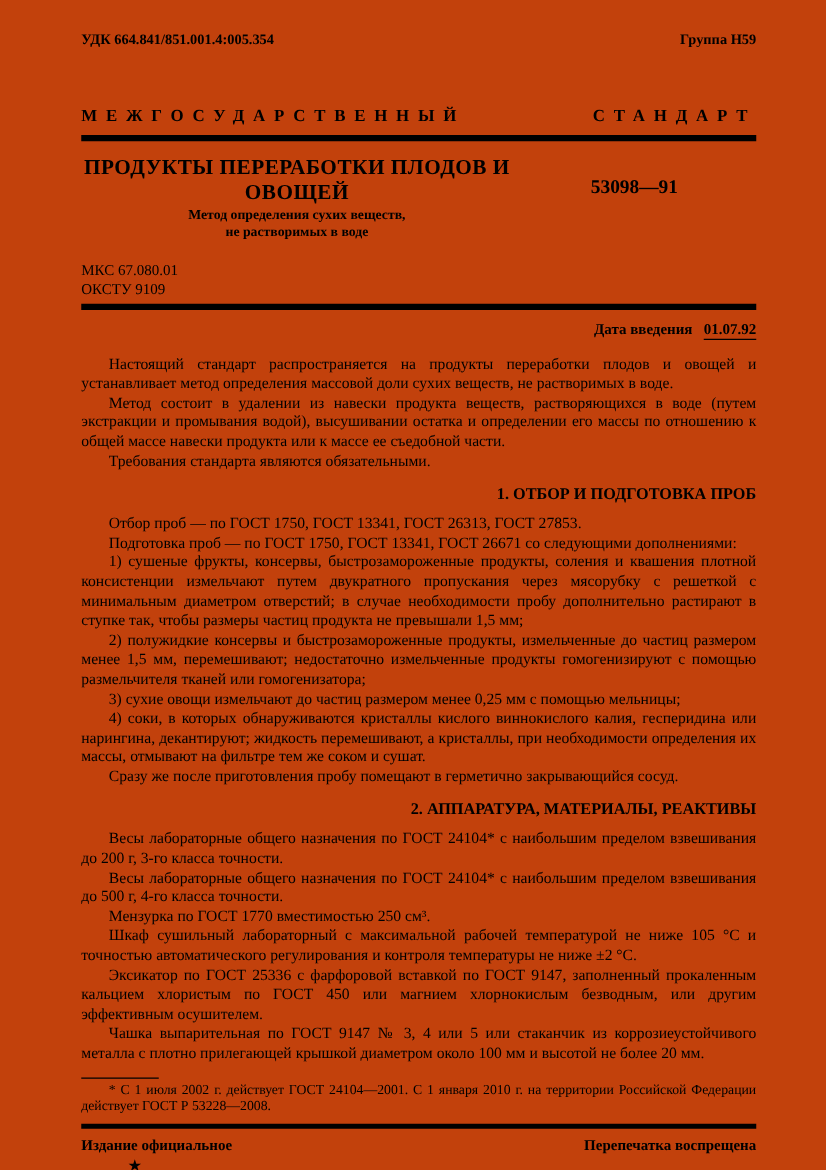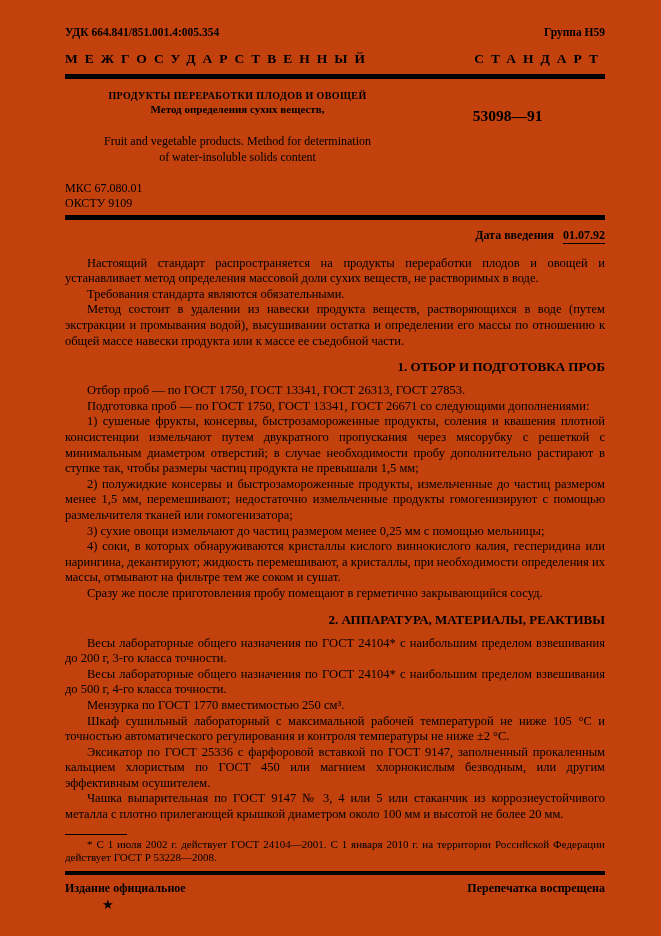--- a/index.html
+++ b/index.html
@@ -21,34 +21,34 @@
     font-weight: bold;
     font-size: 11.5px;
   }
   .masthead {
     display: flex;
     justify-content: space-between;
     margin-top: 13px;
     font-weight: bold;
     font-size: 13.5px;
   }
-  .masthead span { letter-spacing: 7px; white-space: nowrap; }
+  .masthead span { letter-spacing: 7px; white-space: nowrap; margin-top: 34px; }
   .thick-rule {
     height: 5px;
     background: #000;
     border: none;
     margin: 0;
   }
   .rule-1 { margin-top: 7px; }
   .rule-2 { margin-top: 4px; }
   .rule-3 { margin-top: 6px; height: 4px; }
   .title-block { display: flex; margin-top: 11px; }
   .title-left { width: 345px; text-align: center; }
   .title-right { flex: 1; text-align: center; }
-  .title-ru { font-weight: bold; font-size: 10px; letter-spacing: 0.4px; }
+  .title-ru { font-weight: bold; font-size: 17px; letter-spacing: 0.4px; }
   .subtitle { font-weight: bold; font-size: 11px; line-height: 1.3; margin-top: 1px; }
   .title-en { font-size: 12px; line-height: 1.35; margin-top: 17px; }
   .gost-block { font-weight: bold; font-size: 15.5px; line-height: 1.35; margin-top: 16px; }
   .codes { margin-top: 15px; font-size: 12px; line-height: 1.25; }
   .date-line { margin-top: 8px; text-align: right; font-weight: bold; font-size: 12px; }
   .date-value { border-bottom: 1.5px solid #000; padding-bottom: 1px; }
   .body-text { margin-top: 13px; }
   p.body-par {
     margin: 0;
     font-size: 12.5px;
@@ -95,24 +95,21 @@
     <span>СТАНДАРТ</span>
   </div>
 
   <div class="thick-rule rule-1"></div>
 
   <div class="title-block">
     <div class="title-left">
       <div class="title-ru">ПРОДУКТЫ ПЕРЕРАБОТКИ ПЛОДОВ И ОВОЩЕЙ</div>
       <div class="subtitle">
         <div>Метод определения сухих веществ,</div>
-      </div>
-      <div class="title-en">
-        <div>Fruit and vegetable products. Method for determination</div>
-        <div>of water-insoluble solids content</div>
+        <div>не растворимых в воде</div>
       </div>
     </div>
     <div class="title-right">
       <div class="gost-block">
         <div>53098—91</div>
       </div>
     </div>
   </div>
 
   <div class="codes">
@@ -123,22 +120,22 @@
   <div class="thick-rule rule-2"></div>
 
   <div class="date-line">
     <span>Дата введения</span>
     <span>&nbsp;</span>
     <span class="date-value">01.07.92</span>
   </div>
 
   <div class="body-text">
     <p class="body-par">Настоящий стандарт распространяется на продукты переработки плодов и овощей и устанавливает метод определения массовой доли сухих веществ, не растворимых в воде.</p>
+    <p class="body-par">Метод состоит в удалении из навески продукта веществ, растворяющихся в воде (путем экстракции и промывания водой), высушивании остатка и определении его массы по отношению к общей массе навески продукта или к массе ее съедобной части.</p>
     <p class="body-par">Требования стандарта являются обязательными.</p>
-    <p class="body-par">Метод состоит в удалении из навески продукта веществ, растворяющихся в воде (путем экстракции и промывания водой), высушивании остатка и определении его массы по отношению к общей массе навески продукта или к массе ее съедобной части.</p>
   </div>
 
   <h2 class="section-heading">1. ОТБОР И ПОДГОТОВКА ПРОБ</h2>
 
   <div>
     <p class="body-par">Отбор проб — по ГОСТ 1750, ГОСТ 13341, ГОСТ 26313, ГОСТ 27853.</p>
     <p class="body-par">Подготовка проб — по ГОСТ 1750, ГОСТ 13341, ГОСТ 26671 со следующими дополнениями:</p>
     <p class="body-par">1) сушеные фрукты, консервы, быстрозамороженные продукты, соления и квашения плотной консистенции измельчают путем двукратного пропускания через мясорубку с решеткой с минимальным диаметром отверстий; в случае необходимости пробу дополнительно растирают в ступке так, чтобы размеры частиц продукта не превышали 1,5 мм;</p>
     <p class="body-par">2) полужидкие консервы и быстрозамороженные продукты, измельченные до частиц размером менее 1,5 мм, перемешивают; недостаточно измельченные продукты гомогенизируют с помощью размельчителя тканей или гомогенизатора;</p>
     <p class="body-par">3) сухие овощи измельчают до частиц размером менее 0,25 мм с помощью мельницы;</p>

